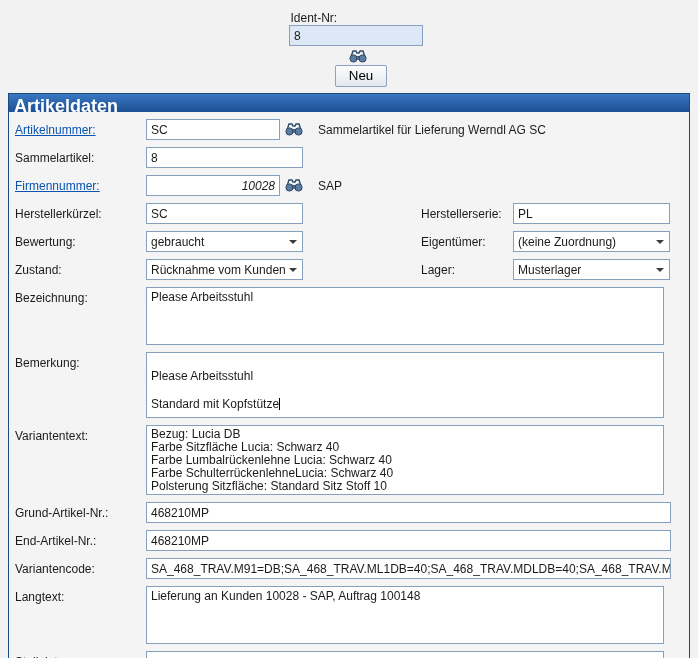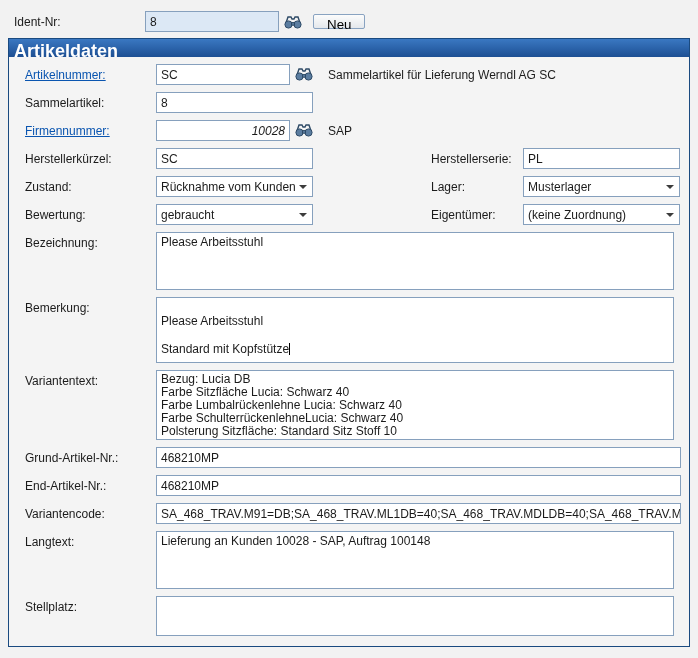--- a/index.html
+++ b/index.html
@@ -5,53 +5,53 @@
   * { box-sizing: border-box; }
   html,body { margin:0; padding:0; }
   body {
     width:698px; height:658px;
     background:#f2f2f2;
     font-family:"Liberation Sans", sans-serif;
     font-size:12px; color:#1b1b1b;
     overflow:hidden; position:relative;
   }
 
-  .top-row { display:flex; align-items:center; padding:11px 0 0 14px; }
+  .top-row { display:flex; align-items:center; padding:11px 0 0 14px;flex-direction:column; }
   .lbl { width:131px; flex:none; }
   .row .lbl { padding-top:4px; }
 
   .tb {
     height:21px; border:1px solid #86a0bd; background:#fff;
     padding:2px 4px; line-height:16px; flex:none;
     overflow:hidden; white-space:nowrap;
   }
   .tb-ro { background:#dce8f5; }
   .w134 { width:134px; }
   .w157 { width:157px; }
   .wide { width:525px; }
   .num  { text-align:right;font-style:italic; }
 
   .binocs { width:21px; height:19px; margin-left:3px; flex:none; cursor:pointer;
             display:flex; align-items:center; justify-content:center; }
 
   .btn {
-    margin-left:10px; height:15px; padding:2px 13px;
+    margin-left:10px; height:22px; padding:2px 13px;
     border:1px solid #89a3c1; border-radius:2px;
     background:linear-gradient(#fcfcfc,#e4e8ec);
     line-height:16px; cursor:pointer;
   }
 
   .panel { margin:6px 8px 0 8px; border:1px solid #1a4a80; background:#f4f4f4; padding-bottom:10px; }
   .panel-header {
     height:18px; padding:2px 5px 0 5px;
     background:linear-gradient(#3a78c2,#1d4f93);
     color:#fff; font-weight:bold; font-size:18px;
   }
 
-  .row { display:flex; align-items:flex-start; margin:7px 6px 0 16px; }
+  .row { display:flex; align-items:flex-start; margin:7px 6px 0 6px; }
   .link { color:#0a55b0; text-decoration:underline; cursor:pointer; }
   .desc { padding-top:4px; margin-left:14px; white-space:nowrap; }
 
   .combo {
     position:relative; height:21px; border:1px solid #86a0bd; background:#fff;
     padding:2px 18px 2px 4px; line-height:16px; flex:none;
     overflow:hidden; white-space:nowrap; cursor:default;
   }
   .combo .arrow {
     position:absolute; right:5px; top:8px; width:0; height:0;
@@ -144,43 +144,43 @@
       <span>SC</span>
     </div>
     <div class="spacer"></div>
     <div class="rlbl">Herstellerserie:</div>
     <div class="tb w157">
       <span>PL</span>
     </div>
   </div>
 
   <div class="row">
+    <div class="lbl">Bewertung:</div>
+    <div class="combo w157">
+      <span>gebraucht</span>
+      <span class="arrow"></span>
+    </div>
+    <div class="spacer"></div>
+    <div class="rlbl">Eigentümer:</div>
+    <div class="combo w157">
+      <span>(keine Zuordnung)</span>
+      <span class="arrow"></span>
+    </div>
+  </div>
+
+  <div class="row">
     <div class="lbl">Zustand:</div>
     <div class="combo w157">
       <span>Rücknahme vom Kunden</span>
       <span class="arrow"></span>
     </div>
     <div class="spacer"></div>
     <div class="rlbl">Lager:</div>
     <div class="combo w157">
       <span>Musterlager</span>
-      <span class="arrow"></span>
-    </div>
-  </div>
-
-  <div class="row">
-    <div class="lbl">Bewertung:</div>
-    <div class="combo w157">
-      <span>gebraucht</span>
-      <span class="arrow"></span>
-    </div>
-    <div class="spacer"></div>
-    <div class="rlbl">Eigentümer:</div>
-    <div class="combo w157">
-      <span>(keine Zuordnung)</span>
       <span class="arrow"></span>
     </div>
   </div>
 
   <div class="row">
     <div class="lbl">Bezeichnung:</div>
     <div class="box h58">Please Arbeitsstuhl</div>
   </div>
 
   <div class="row">

